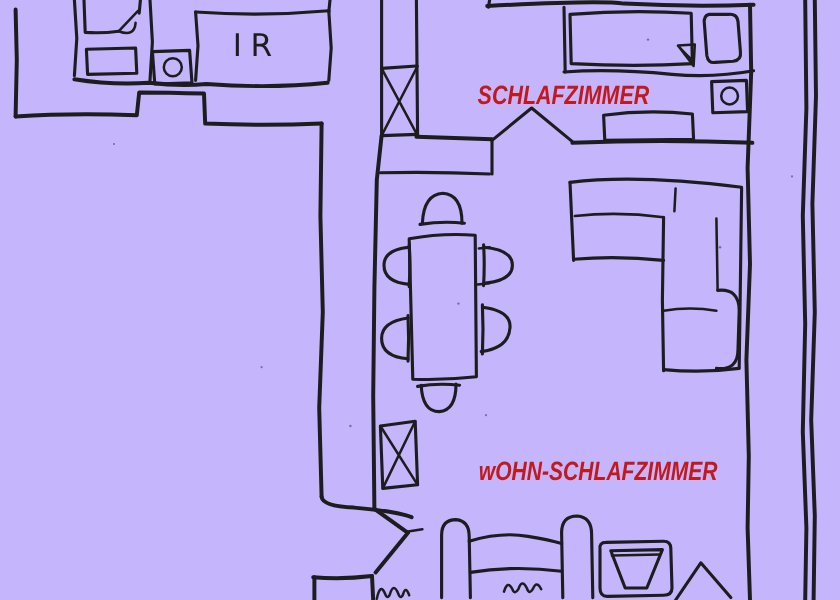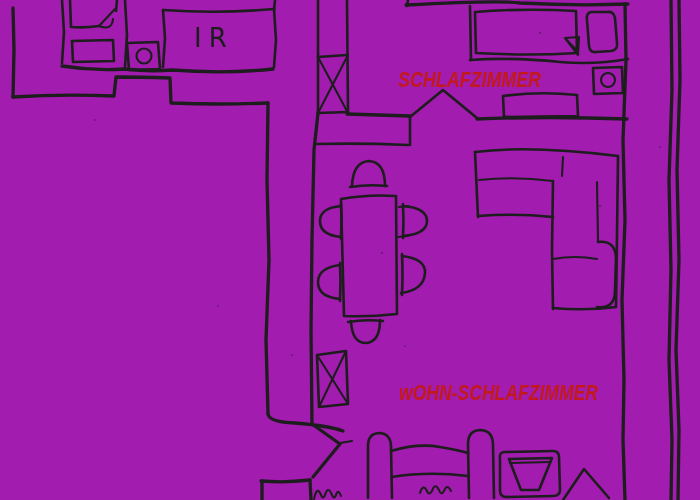--- a/index.html
+++ b/index.html
@@ -1,19 +1,19 @@
 <!DOCTYPE html>
 <html><head>
 <meta charset="utf-8">
 <style>
   html,body{margin:0;padding:0;background:#fff;}
   .canvas{
     position:relative;
     width:700px;height:500px;
-    background:#a21caf;
+    background:#c4b5fd;
     overflow:hidden;
     font-family:"Liberation Sans",sans-serif;
   }
   svg{display:block;}
   .ink{stroke:#1d1d1d;fill:none;stroke-width:2.6;stroke-linecap:round;stroke-linejoin:round;}
   .thick{stroke-width:3.3;}
   .thin{stroke-width:2.1;}
   .speck{fill:#1d1d1d;stroke:none;opacity:.45;}
   .room-label{
     font-family:"Liberation Sans",sans-serif;

